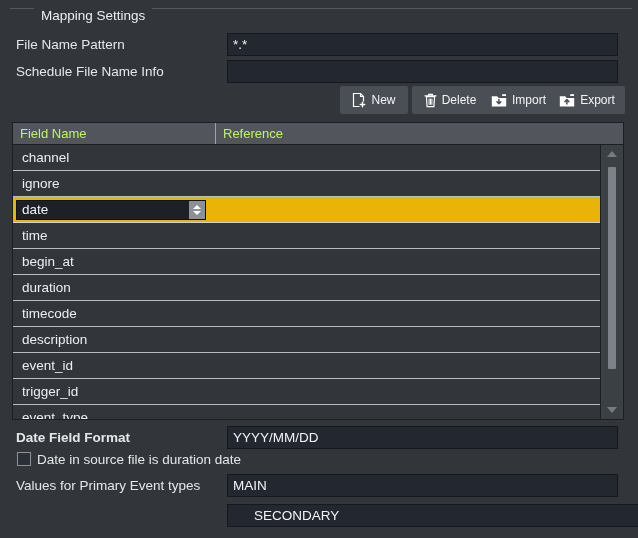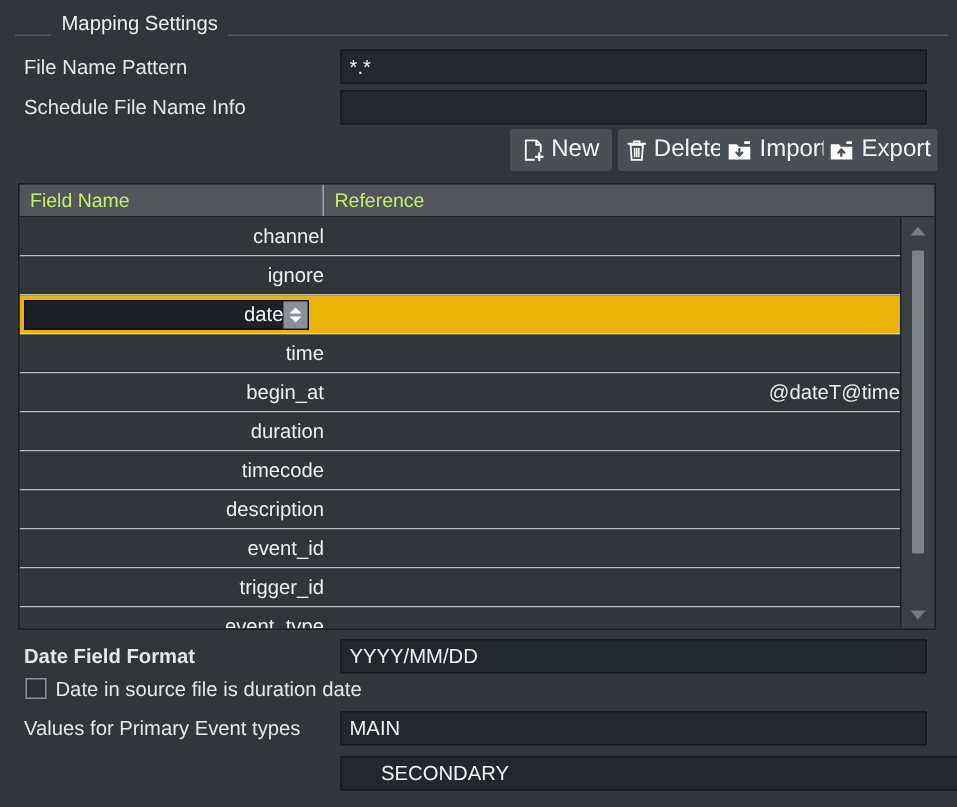--- a/index.html
+++ b/index.html
@@ -23,21 +23,21 @@
     left: 0; top: 0;
     width: 638px; height: 538px;
     box-sizing: border-box;
   }
   .gb-legend-row {
     position: absolute;
     left: 0; top: 8px;
     width: 638px;
     height: 16px;
     display: flex;
-    align-items: flex-end;
+    align-items: flex-start;
   }
   .gb-dash {
     width: 24px;
     height: 1px;
     background: #55595e;
     margin-left: 10px;
   }
   .gb-title {
     padding: 0 7px;
     font-size: 13.5px;
@@ -79,21 +79,21 @@
   
   .btn {
     position: absolute;
     box-sizing: border-box;
     height: 28px;
     background: #4a4f55;
     border: none;
     border-radius: 2px;
     color: #f2f4f6;
     font-family: "Liberation Sans", sans-serif;
-    font-size: 16px;
+    font-size: 12px;
     display: flex;
     align-items: center;
     justify-content: center;
     gap: 5px;
     cursor: default;
     padding: 0 9px;
   }
   .btn svg { display: block; }
 
   
@@ -148,21 +148,20 @@
     border-bottom: 1px solid #cfd3d8;
   }
   .td {
     box-sizing: border-box;
     font-size: 13.5px;
     color: #eceef0;
     padding-left: 9px;
     white-space: nowrap;
     overflow: hidden;
     line-height: 25px;
-    text-align: right;
   }
   .td-name { width: 203px; }
   .td-ref { flex: 1; padding-left: 10px; }
 
   
   .cell-editor {
     position: relative;
     box-sizing: border-box;
     width: 190px;
     height: 20px;
@@ -343,21 +342,20 @@
             </div>
           </div>
           <div class="td td-ref"></div>
         </div>
         <div class="trow">
           <div class="td td-name">time</div>
           <div class="td td-ref"></div>
         </div>
         <div class="trow">
           <div class="td td-name">begin_at</div>
-          <div class="td td-ref">@dateT@time</div>
         </div>
         <div class="trow">
           <div class="td td-name">duration</div>
           <div class="td td-ref"></div>
         </div>
         <div class="trow">
           <div class="td td-name">timecode</div>
           <div class="td td-ref"></div>
         </div>
         <div class="trow">

